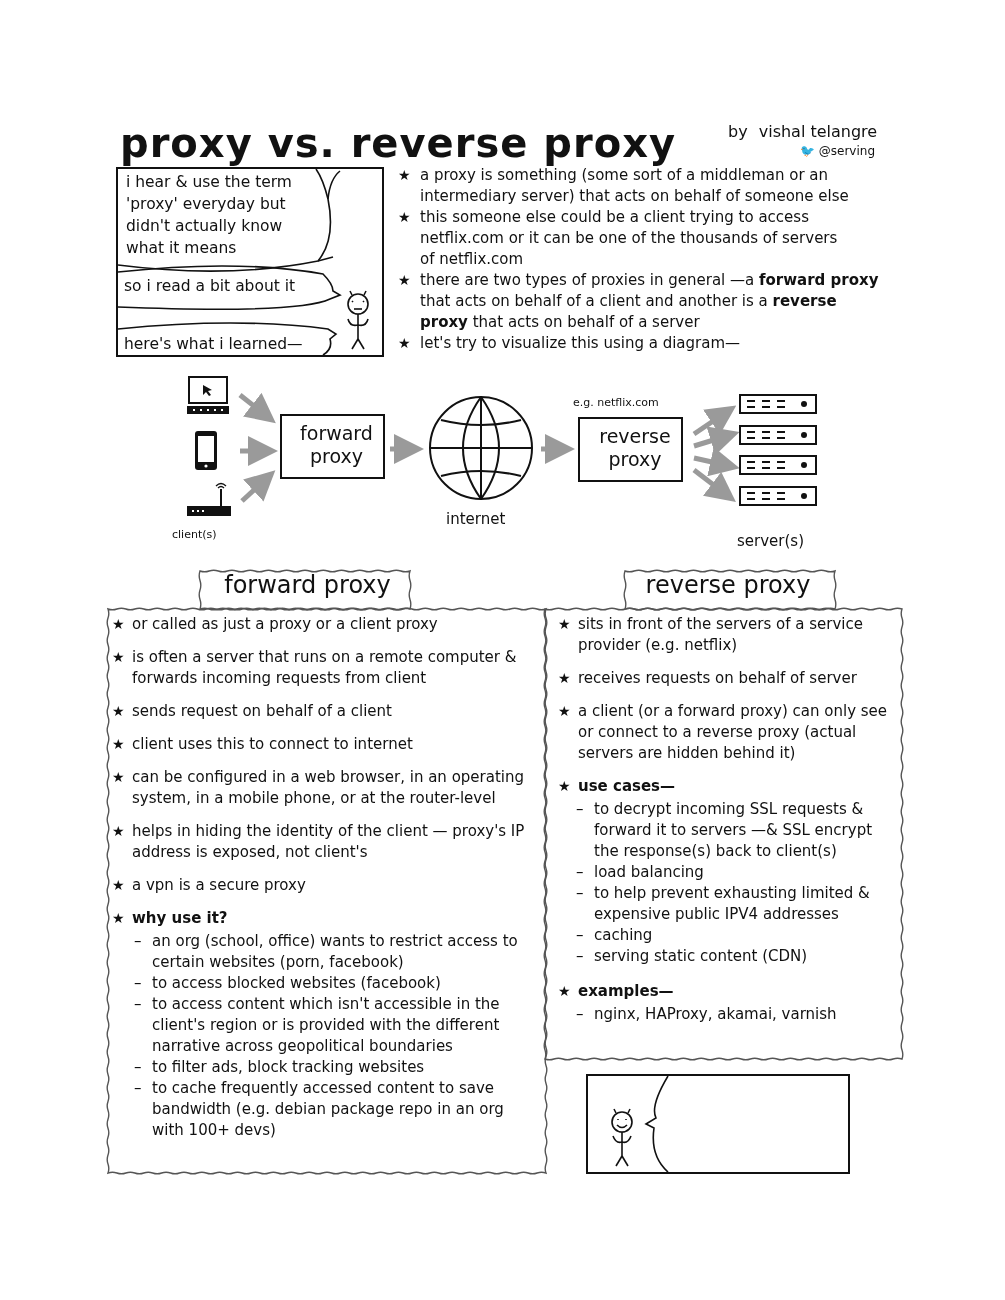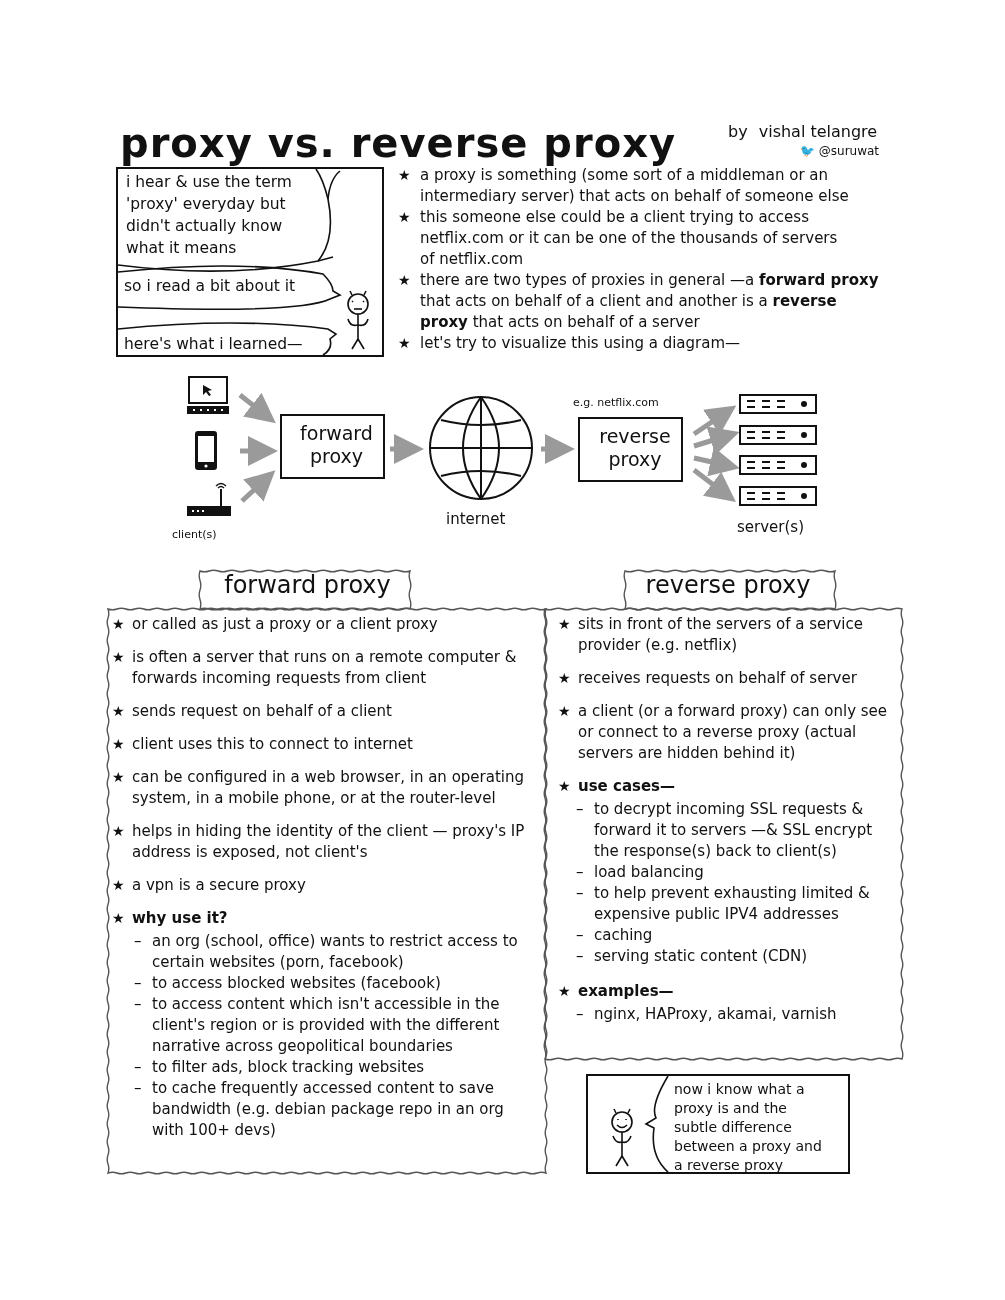--- a/index.html
+++ b/index.html
@@ -30,21 +30,21 @@
 </head>
 <body>
 
 <div class="abs title">proxy vs. reverse proxy</div>
 <div class="abs byline">
   <span class="by">by</span>
   <span>vishal telangre</span>
 </div>
 <div class="abs handle">
   <span>🐦</span>
-  <span>@suruwat</span>
+  <span>@serving</span>
 </div>
 
 <div class="abs intro-box">
   <svg width="264" height="186" style="position:absolute;left:0;top:0">
     <path d="M0,96 Q110,110 200,92 Q218,70 210,30 Q205,10 198,0" fill="none" stroke="#111" stroke-width="1.6"></path>
     <path d="M210,30 Q212,10 222,2" fill="none" stroke="#111" stroke-width="1.6"></path>
     <path d="M200,92 L215,88" fill="none" stroke="#111" stroke-width="1.6"></path>
     <path d="M0,103 Q120,90 205,105 Q215,115 215,122 L222,126 L212,130 Q180,145 0,138" fill="none" stroke="#111" stroke-width="1.6"></path>
     <path d="M0,160 Q120,148 210,160 L218,165 L212,170 Q215,180 205,186" fill="none" stroke="#111" stroke-width="1.6"></path>
     <g stroke="#111" stroke-width="1.6" fill="none">
@@ -205,21 +205,21 @@
     <div>forward</div>
     <div>proxy</div>
   </div>
   <div class="box-label" style="left:429px;top:60px;width:112px;">
     <div>reverse</div>
     <div>proxy</div>
   </div>
   <div class="dlabel" style="left:22px;top:163px;font-size:11px;">client(s)</div>
   <div class="dlabel" style="left:296px;top:145px;">internet</div>
   <div class="dlabel" style="left:423px;top:31px;font-size:11px;">e.g. netflix.com</div>
-  <div class="dlabel" style="left:587px;top:153px;">server(s)</div>
+  <div class="dlabel" style="left:587px;top:167px;">server(s)</div>
 </div>
 
 <svg class="abs" style="left:105px;top:565px;" width="445" height="615">
   <path id="fwdTitle" d="M95,6 Q99.6,7.6 104.1,6.0 Q108.7,4.4 113.3,6.0 Q117.8,7.6 122.4,6.0 Q127.0,4.4 131.5,6.0 Q136.1,7.6 140.7,6.0 Q145.2,4.4 149.8,6.0 Q154.3,7.6 158.9,6.0 Q163.5,4.4 168.0,6.0 Q172.6,7.6 177.2,6.0 Q181.7,4.4 186.3,6.0 Q190.9,7.6 195.4,6.0 Q200.0,4.4 204.6,6.0 Q209.1,7.6 213.7,6.0 Q218.3,4.4 222.8,6.0 Q227.4,7.6 232.0,6.0 Q236.5,4.4 241.1,6.0 Q245.7,7.6 250.2,6.0 Q254.8,4.4 259.3,6.0 Q263.9,7.6 268.5,6.0 Q273.0,4.4 277.6,6.0 Q282.2,7.6 286.7,6.0 Q291.3,4.4 295.9,6.0 Q300.4,7.6 305.0,6.0 Q303.4,10.8 305.0,15.5 Q306.6,20.3 305.0,25.0 Q303.4,29.8 305.0,34.5 Q306.6,39.3 305.0,44.0 Q300.4,42.4 295.9,44.0 Q291.3,45.6 286.7,44.0 Q282.2,42.4 277.6,44.0 Q273.0,45.6 268.5,44.0 Q263.9,42.4 259.3,44.0 Q254.8,45.6 250.2,44.0 Q245.7,42.4 241.1,44.0 Q236.5,45.6 232.0,44.0 Q227.4,42.4 222.8,44.0 Q218.3,45.6 213.7,44.0 Q209.1,42.4 204.6,44.0 Q200.0,45.6 195.4,44.0 Q190.9,42.4 186.3,44.0 Q181.7,45.6 177.2,44.0 Q172.6,42.4 168.0,44.0 Q163.5,45.6 158.9,44.0 Q154.3,42.4 149.8,44.0 Q145.2,45.6 140.7,44.0 Q136.1,42.4 131.5,44.0 Q127.0,45.6 122.4,44.0 Q117.8,42.4 113.3,44.0 Q108.7,45.6 104.1,44.0 Q99.6,42.4 95.0,44.0 Q96.6,39.3 95.0,34.5 Q93.4,29.8 95.0,25.0 Q96.6,20.3 95.0,15.5 Q93.4,10.8 95.0,6.0 Z" fill="#fff" stroke="#555" stroke-width="1.4"></path>
   <path id="fwdBox" d="M3,44 Q7.5,45.6 11.9,44.0 Q16.4,42.4 20.9,44.0 Q25.3,45.6 29.8,44.0 Q34.3,42.4 38.8,44.0 Q43.2,45.6 47.7,44.0 Q52.2,42.4 56.6,44.0 Q61.1,45.6 65.6,44.0 Q70.0,42.4 74.5,44.0 Q79.0,45.6 83.4,44.0 Q87.9,42.4 92.4,44.0 Q96.9,45.6 101.3,44.0 Q105.8,42.4 110.3,44.0 Q114.7,45.6 119.2,44.0 Q123.7,42.4 128.1,44.0 Q132.6,45.6 137.1,44.0 Q141.6,42.4 146.0,44.0 Q150.5,45.6 155.0,44.0 Q159.4,42.4 163.9,44.0 Q168.4,45.6 172.8,44.0 Q177.3,42.4 181.8,44.0 Q186.2,45.6 190.7,44.0 Q195.2,42.4 199.7,44.0 Q204.1,45.6 208.6,44.0 Q213.1,42.4 217.5,44.0 Q222.0,45.6 226.5,44.0 Q230.9,42.4 235.4,44.0 Q239.9,45.6 244.3,44.0 Q248.8,42.4 253.3,44.0 Q257.8,45.6 262.2,44.0 Q266.7,42.4 271.2,44.0 Q275.6,45.6 280.1,44.0 Q284.6,42.4 289.0,44.0 Q293.5,45.6 298.0,44.0 Q302.4,42.4 306.9,44.0 Q311.4,45.6 315.9,44.0 Q320.3,42.4 324.8,44.0 Q329.3,45.6 333.7,44.0 Q338.2,42.4 342.7,44.0 Q347.1,45.6 351.6,44.0 Q356.1,42.4 360.6,44.0 Q365.0,45.6 369.5,44.0 Q374.0,42.4 378.4,44.0 Q382.9,45.6 387.4,44.0 Q391.8,42.4 396.3,44.0 Q400.8,45.6 405.2,44.0 Q409.7,42.4 414.2,44.0 Q418.7,45.6 423.1,44.0 Q427.6,42.4 432.1,44.0 Q436.5,45.6 441.0,44.0 Q439.4,48.5 441.0,53.0 Q442.6,57.4 441.0,61.9 Q439.4,66.4 441.0,70.9 Q442.6,75.3 441.0,79.8 Q439.4,84.3 441.0,88.8 Q442.6,93.2 441.0,97.7 Q439.4,102.2 441.0,106.7 Q442.6,111.1 441.0,115.6 Q439.4,120.1 441.0,124.6 Q442.6,129.0 441.0,133.5 Q439.4,138.0 441.0,142.5 Q442.6,147.0 441.0,151.4 Q439.4,155.9 441.0,160.4 Q442.6,164.9 441.0,169.3 Q439.4,173.8 441.0,178.3 Q442.6,182.8 441.0,187.2 Q439.4,191.7 441.0,196.2 Q442.6,200.7 441.0,205.1 Q439.4,209.6 441.0,214.1 Q442.6,218.6 441.0,223.0 Q439.4,227.5 441.0,232.0 Q442.6,236.5 441.0,241.0 Q439.4,245.4 441.0,249.9 Q442.6,254.4 441.0,258.9 Q439.4,263.3 441.0,267.8 Q442.6,272.3 441.0,276.8 Q439.4,281.2 441.0,285.7 Q442.6,290.2 441.0,294.7 Q439.4,299.1 441.0,303.6 Q442.6,308.1 441.0,312.6 Q439.4,317.0 441.0,321.5 Q442.6,326.0 441.0,330.5 Q439.4,335.0 441.0,339.4 Q442.6,343.9 441.0,348.4 Q439.4,352.9 441.0,357.3 Q442.6,361.8 441.0,366.3 Q439.4,370.8 441.0,375.2 Q442.6,379.7 441.0,384.2 Q439.4,388.7 441.0,393.1 Q442.6,397.6 441.0,402.1 Q439.4,406.6 441.0,411.0 Q442.6,415.5 441.0,420.0 Q439.4,424.5 441.0,429.0 Q442.6,433.4 441.0,437.9 Q439.4,442.4 441.0,446.9 Q442.6,451.3 441.0,455.8 Q439.4,460.3 441.0,464.8 Q442.6,469.2 441.0,473.7 Q439.4,478.2 441.0,482.7 Q442.6,487.1 441.0,491.6 Q439.4,496.1 441.0,500.6 Q442.6,505.0 441.0,509.5 Q439.4,514.0 441.0,518.5 Q442.6,523.0 441.0,527.4 Q439.4,531.9 441.0,536.4 Q442.6,540.9 441.0,545.3 Q439.4,549.8 441.0,554.3 Q442.6,558.8 441.0,563.2 Q439.4,567.7 441.0,572.2 Q442.6,576.7 441.0,581.1 Q439.4,585.6 441.0,590.1 Q442.6,594.6 441.0,599.0 Q439.4,603.5 441.0,608.0 Q436.5,606.4 432.1,608.0 Q427.6,609.6 423.1,608.0 Q418.7,606.4 414.2,608.0 Q409.7,609.6 405.2,608.0 Q400.8,606.4 396.3,608.0 Q391.8,609.6 387.4,608.0 Q382.9,606.4 378.4,608.0 Q374.0,609.6 369.5,608.0 Q365.0,606.4 360.6,608.0 Q356.1,609.6 351.6,608.0 Q347.1,606.4 342.7,608.0 Q338.2,609.6 333.7,608.0 Q329.3,606.4 324.8,608.0 Q320.3,609.6 315.9,608.0 Q311.4,606.4 306.9,608.0 Q302.4,609.6 298.0,608.0 Q293.5,606.4 289.0,608.0 Q284.6,609.6 280.1,608.0 Q275.6,606.4 271.2,608.0 Q266.7,609.6 262.2,608.0 Q257.8,606.4 253.3,608.0 Q248.8,609.6 244.3,608.0 Q239.9,606.4 235.4,608.0 Q230.9,609.6 226.5,608.0 Q222.0,606.4 217.5,608.0 Q213.1,609.6 208.6,608.0 Q204.1,606.4 199.7,608.0 Q195.2,609.6 190.7,608.0 Q186.2,606.4 181.8,608.0 Q177.3,609.6 172.8,608.0 Q168.4,606.4 163.9,608.0 Q159.4,609.6 155.0,608.0 Q150.5,606.4 146.0,608.0 Q141.6,609.6 137.1,608.0 Q132.6,606.4 128.1,608.0 Q123.7,609.6 119.2,608.0 Q114.7,606.4 110.3,608.0 Q105.8,609.6 101.3,608.0 Q96.9,606.4 92.4,608.0 Q87.9,609.6 83.4,608.0 Q79.0,606.4 74.5,608.0 Q70.0,609.6 65.6,608.0 Q61.1,606.4 56.6,608.0 Q52.2,609.6 47.7,608.0 Q43.2,606.4 38.8,608.0 Q34.3,609.6 29.8,608.0 Q25.3,606.4 20.9,608.0 Q16.4,609.6 11.9,608.0 Q7.5,606.4 3.0,608.0 Q4.6,603.5 3.0,599.0 Q1.4,594.6 3.0,590.1 Q4.6,585.6 3.0,581.1 Q1.4,576.7 3.0,572.2 Q4.6,567.7 3.0,563.2 Q1.4,558.8 3.0,554.3 Q4.6,549.8 3.0,545.3 Q1.4,540.9 3.0,536.4 Q4.6,531.9 3.0,527.4 Q1.4,523.0 3.0,518.5 Q4.6,514.0 3.0,509.5 Q1.4,505.0 3.0,500.6 Q4.6,496.1 3.0,491.6 Q1.4,487.1 3.0,482.7 Q4.6,478.2 3.0,473.7 Q1.4,469.2 3.0,464.8 Q4.6,460.3 3.0,455.8 Q1.4,451.3 3.0,446.9 Q4.6,442.4 3.0,437.9 Q1.4,433.4 3.0,429.0 Q4.6,424.5 3.0,420.0 Q1.4,415.5 3.0,411.0 Q4.6,406.6 3.0,402.1 Q1.4,397.6 3.0,393.1 Q4.6,388.7 3.0,384.2 Q1.4,379.7 3.0,375.2 Q4.6,370.8 3.0,366.3 Q1.4,361.8 3.0,357.3 Q4.6,352.9 3.0,348.4 Q1.4,343.9 3.0,339.4 Q4.6,335.0 3.0,330.5 Q1.4,326.0 3.0,321.5 Q4.6,317.0 3.0,312.6 Q1.4,308.1 3.0,303.6 Q4.6,299.1 3.0,294.7 Q1.4,290.2 3.0,285.7 Q4.6,281.2 3.0,276.8 Q1.4,272.3 3.0,267.8 Q4.6,263.3 3.0,258.9 Q1.4,254.4 3.0,249.9 Q4.6,245.4 3.0,241.0 Q1.4,236.5 3.0,232.0 Q4.6,227.5 3.0,223.0 Q1.4,218.6 3.0,214.1 Q4.6,209.6 3.0,205.1 Q1.4,200.7 3.0,196.2 Q4.6,191.7 3.0,187.2 Q1.4,182.8 3.0,178.3 Q4.6,173.8 3.0,169.3 Q1.4,164.9 3.0,160.4 Q4.6,155.9 3.0,151.4 Q1.4,147.0 3.0,142.5 Q4.6,138.0 3.0,133.5 Q1.4,129.0 3.0,124.6 Q4.6,120.1 3.0,115.6 Q1.4,111.1 3.0,106.7 Q4.6,102.2 3.0,97.7 Q1.4,93.2 3.0,88.8 Q4.6,84.3 3.0,79.8 Q1.4,75.3 3.0,70.9 Q4.6,66.4 3.0,61.9 Q1.4,57.4 3.0,53.0 Q4.6,48.5 3.0,44.0 Z" fill="none" stroke="#555" stroke-width="1.4"></path>
 </svg>
 <div class="panel-title" style="left:210px;top:571px;width:195px;">forward proxy</div>
 <div class="panel" style="left:112px;top:614px;width:425px;">
   <div id="fwd-items">
       <div class="item"><span class="star">★</span><span>or called as just a proxy or a client proxy</span></div>
@@ -283,20 +283,13 @@
       <line x1="38" y1="43" x2="38" y2="44"></line>
       <path d="M29,49 Q34,54 39,49"></path>
       <line x1="26" y1="33" x2="28" y2="37"></line>
       <line x1="42" y1="33" x2="40" y2="37"></line>
       <line x1="34" y1="56" x2="34" y2="80"></line>
       <path d="M25,60 Q28,68 34,66 Q40,68 43,60"></path>
       <line x1="34" y1="80" x2="28" y2="90"></line>
       <line x1="34" y1="80" x2="40" y2="90"></line>
     </g>
   </svg>
-  <div class="outro-text">
-    <div>now i know what a</div>
-    <div>proxy is and the</div>
-    <div>subtle difference</div>
-    <div>between a proxy and</div>
-    <div>a reverse proxy</div>
-  </div>
 </div>
 
 </body></html>

